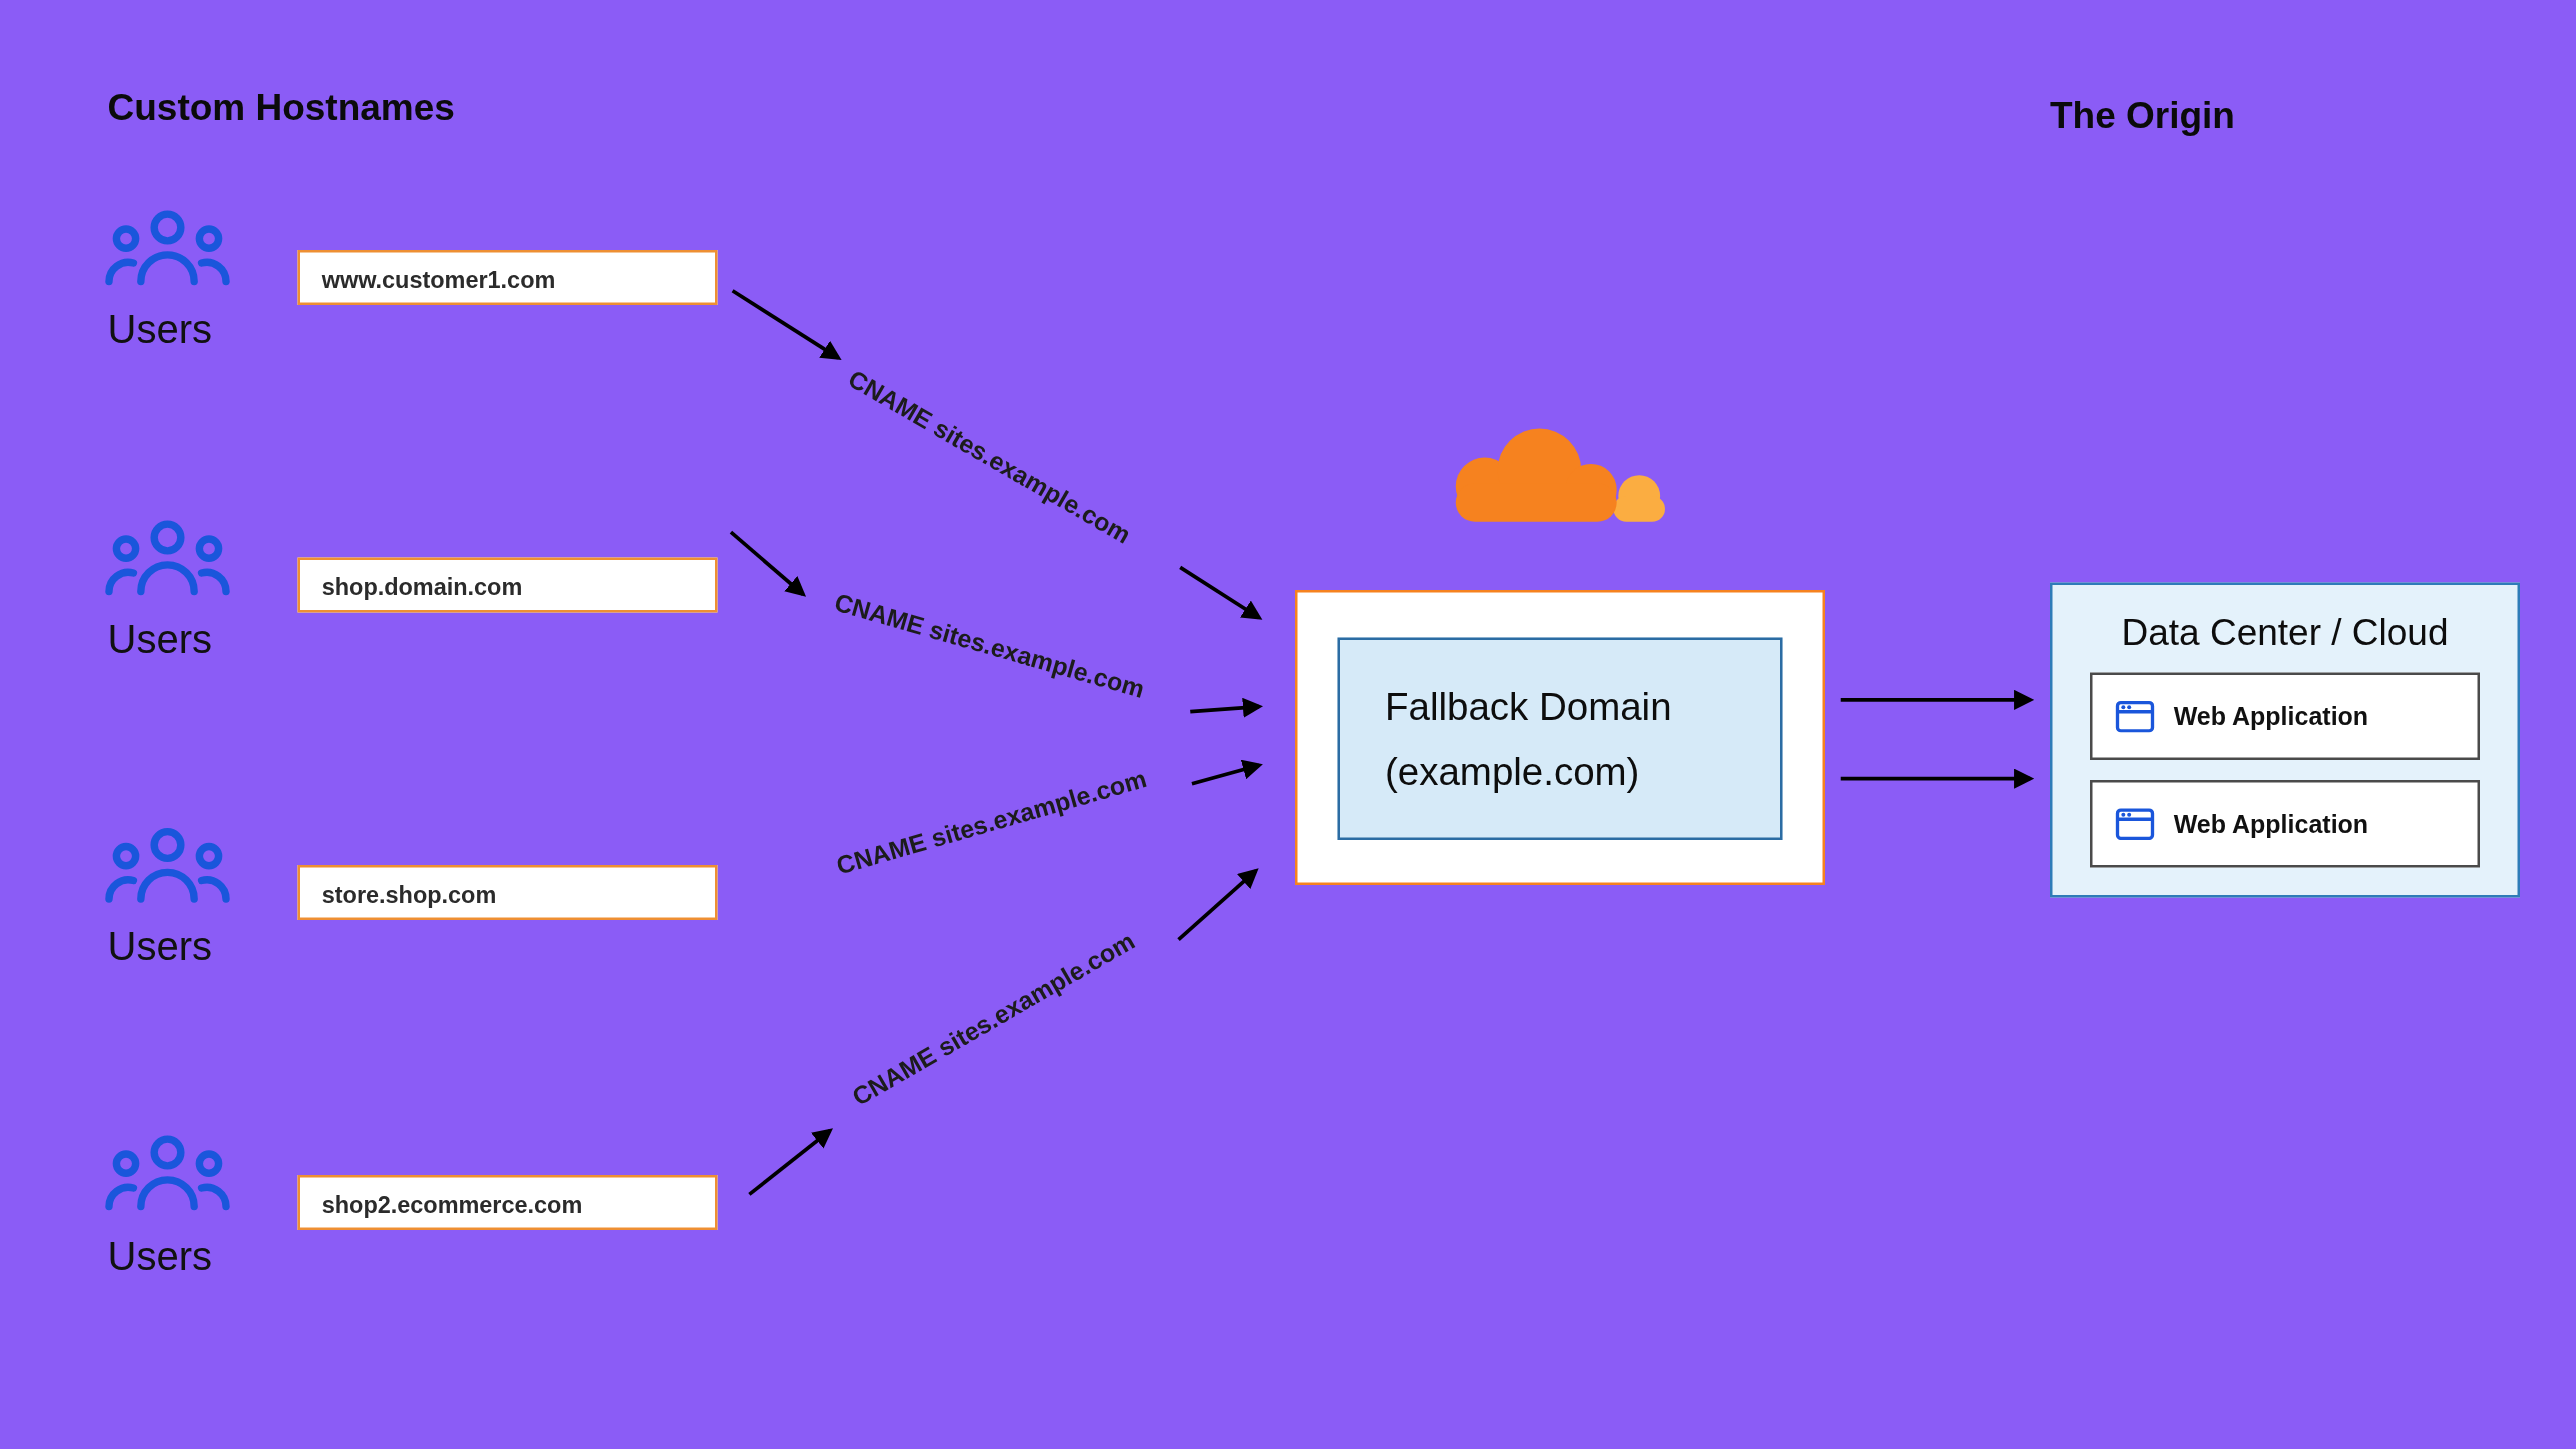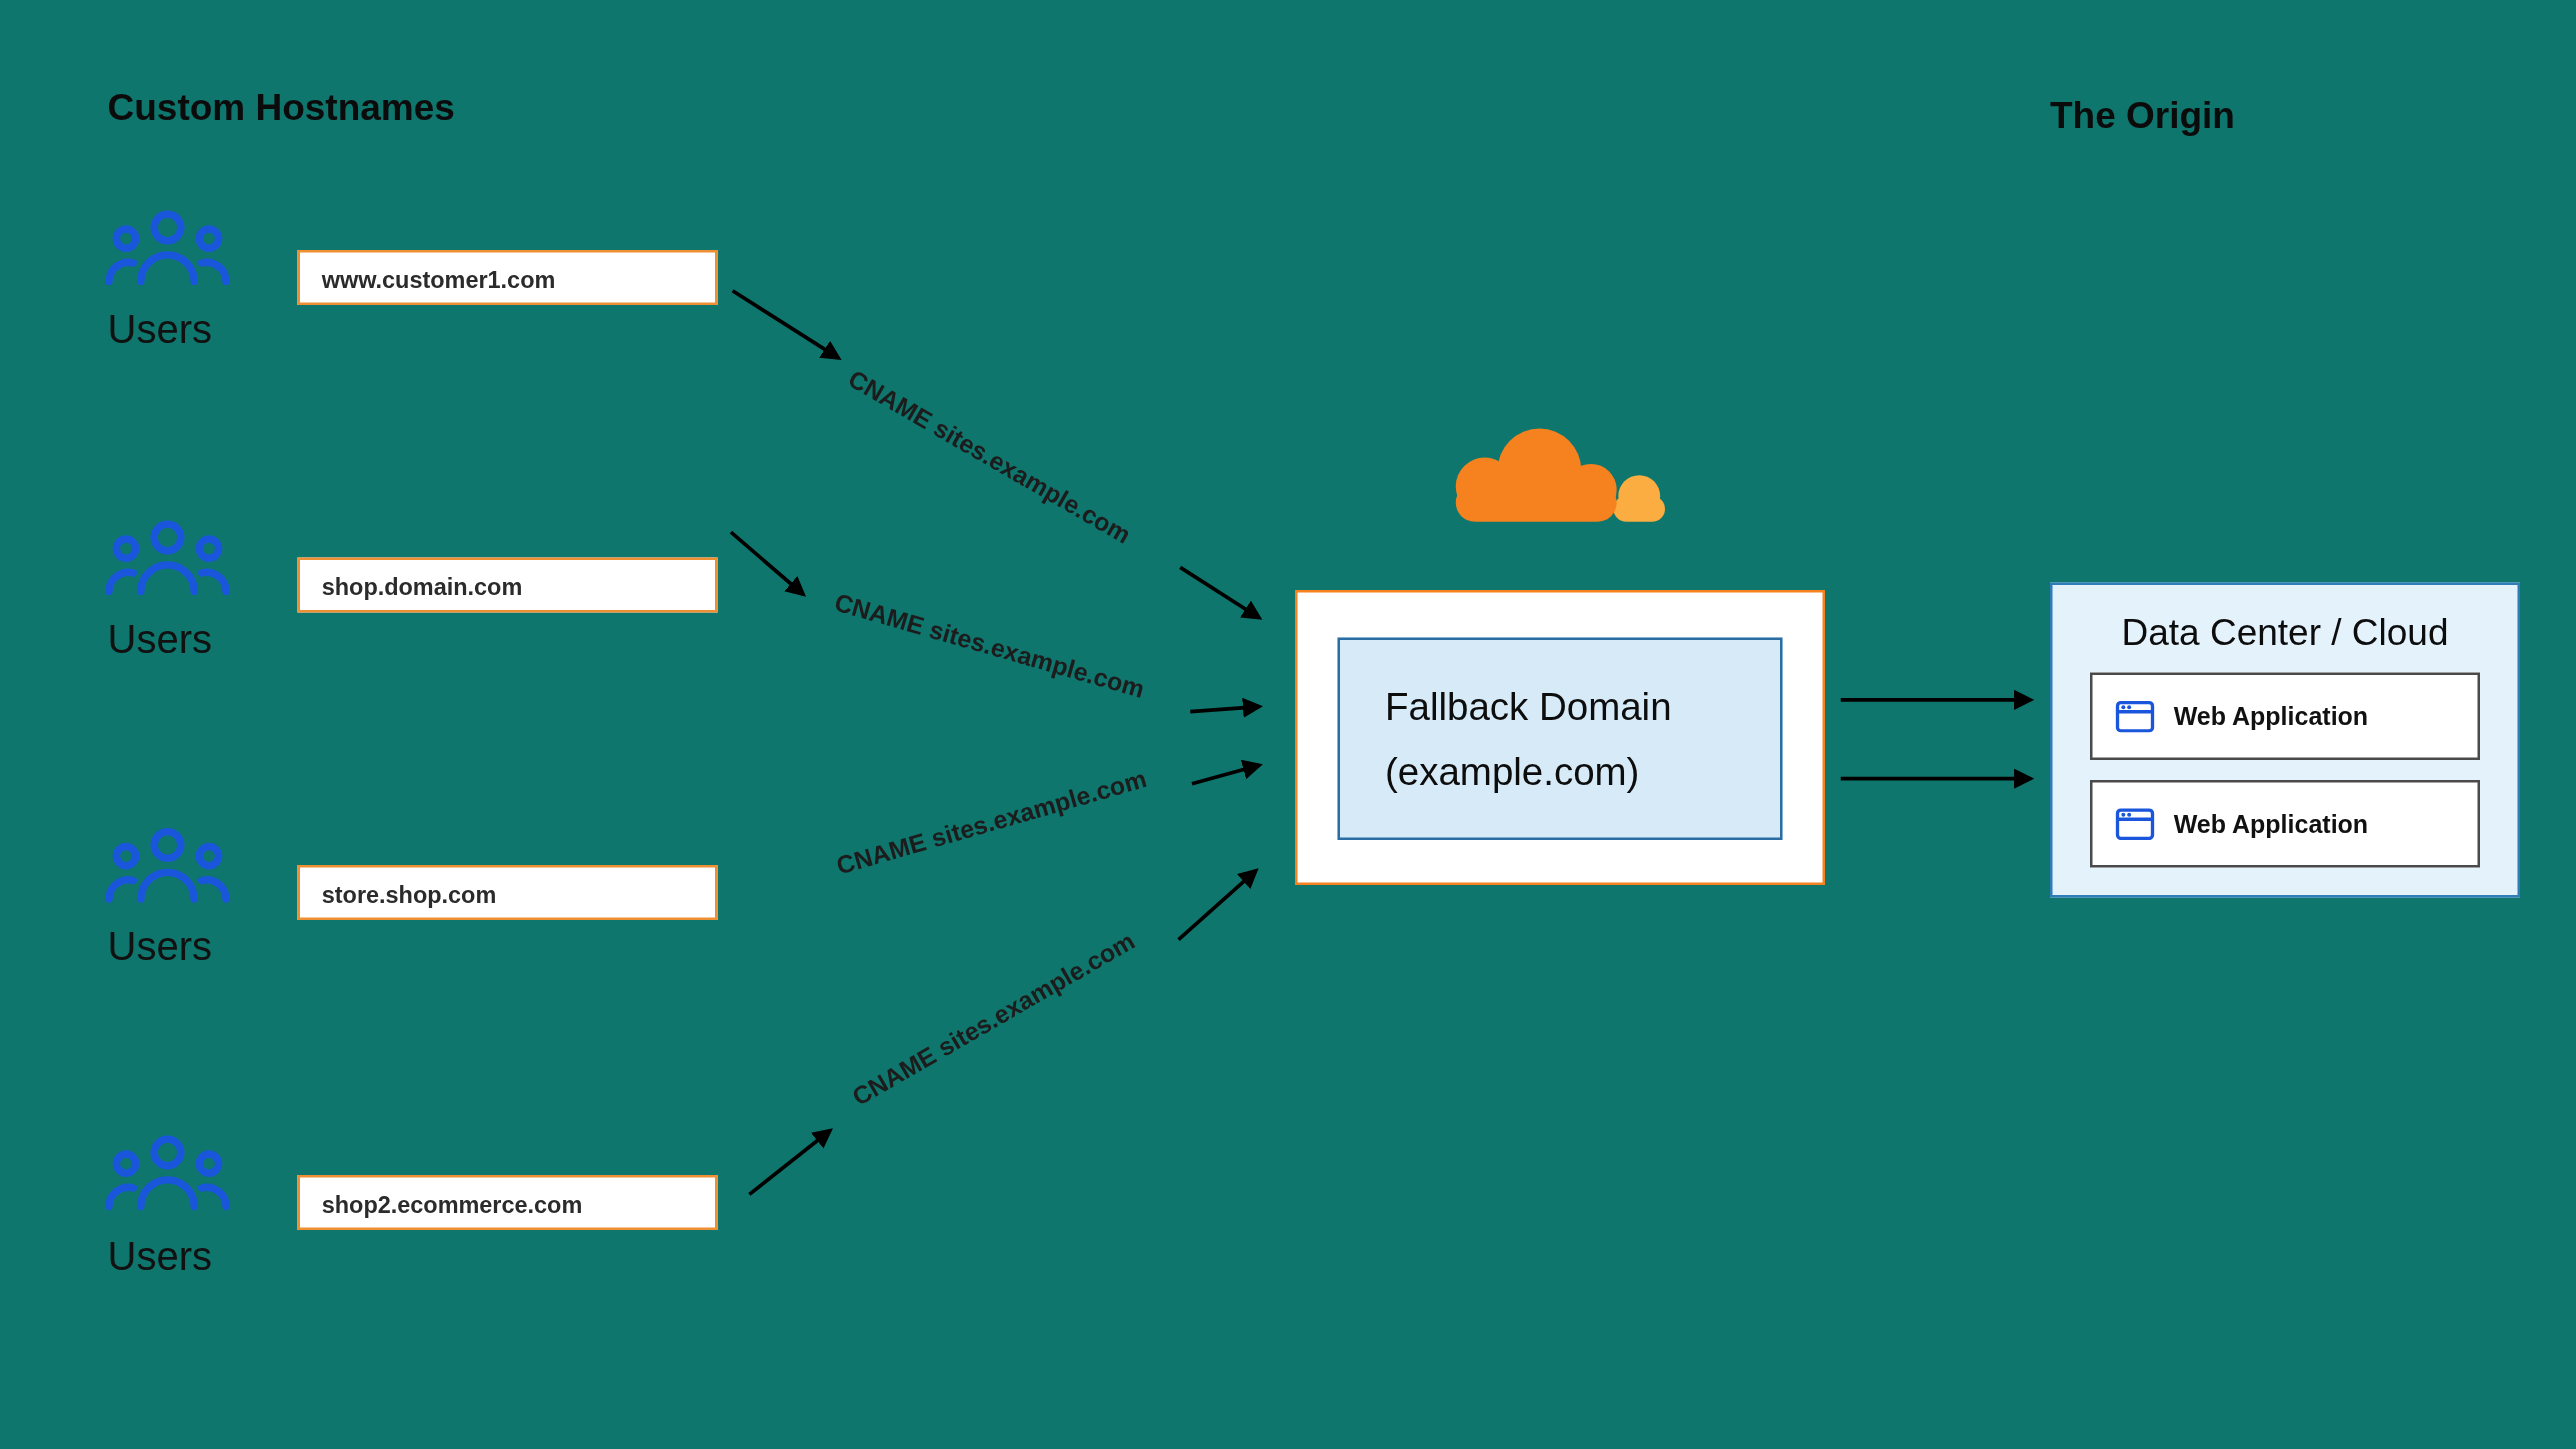--- a/index.html
+++ b/index.html
@@ -1,19 +1,19 @@
 <!DOCTYPE html>
 <html style="font-size:10.7px"><head>
 <meta charset="utf-8">
 <style>
   * { margin:0; padding:0; box-sizing:border-box; }
   html,body { background:#ffffff; }
   body { width:2576px; height:1449px; overflow:hidden;
          font-family:"Liberation Sans", sans-serif; }
-  #canvas { position:relative; width:2576px; height:1449px; background:#0f766e; }
+  #canvas { position:relative; width:2576px; height:1449px; background:#8b5cf6; }
   .stage { position:absolute; left:0; top:0; width:1030px; height:580px;
            transform:scale(2.5); transform-origin:0 0; }
   .abs { position:absolute; }
 
   .heading { font-weight:700; font-size:14.8px; color:#0b0b0b; white-space:nowrap; }
   #h-left  { left:43px;  top:35px; }
   #h-right { left:820px; top:38px; }
 
   .users-icon { width:50px; height:32px; }
   .users-label { font-size:16px; color:#111; white-space:nowrap; }

